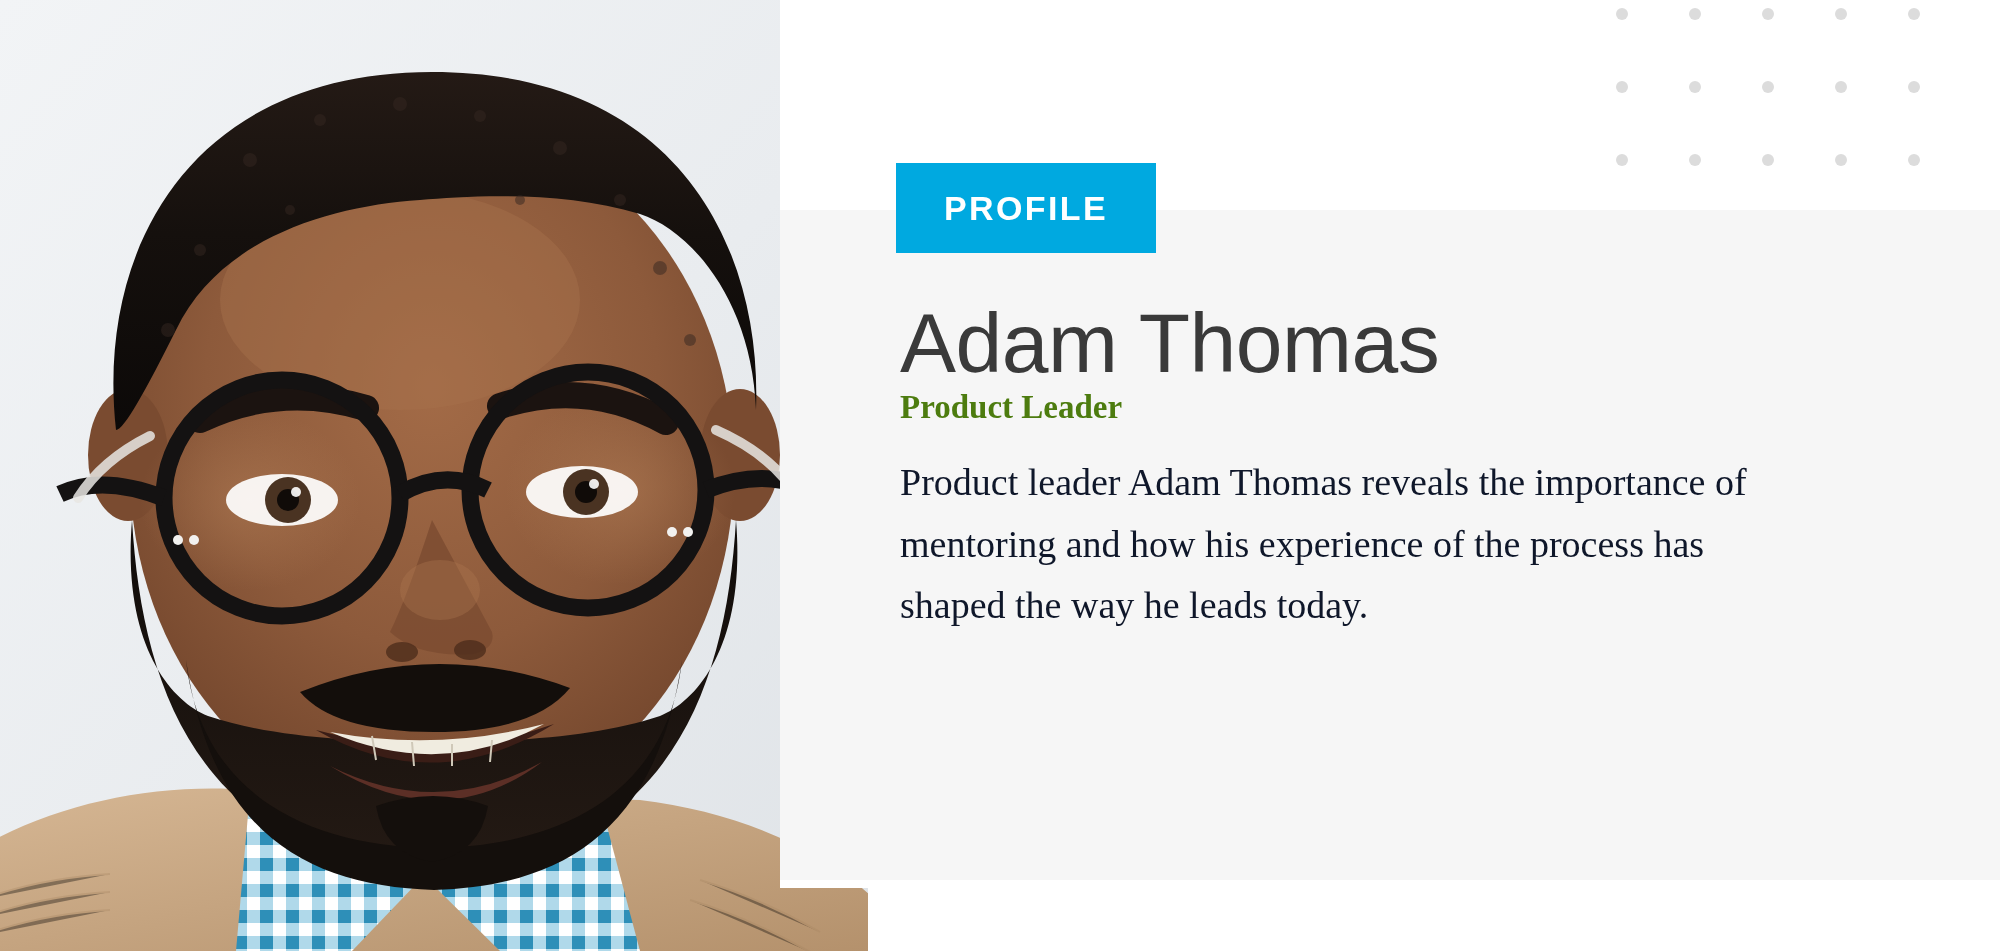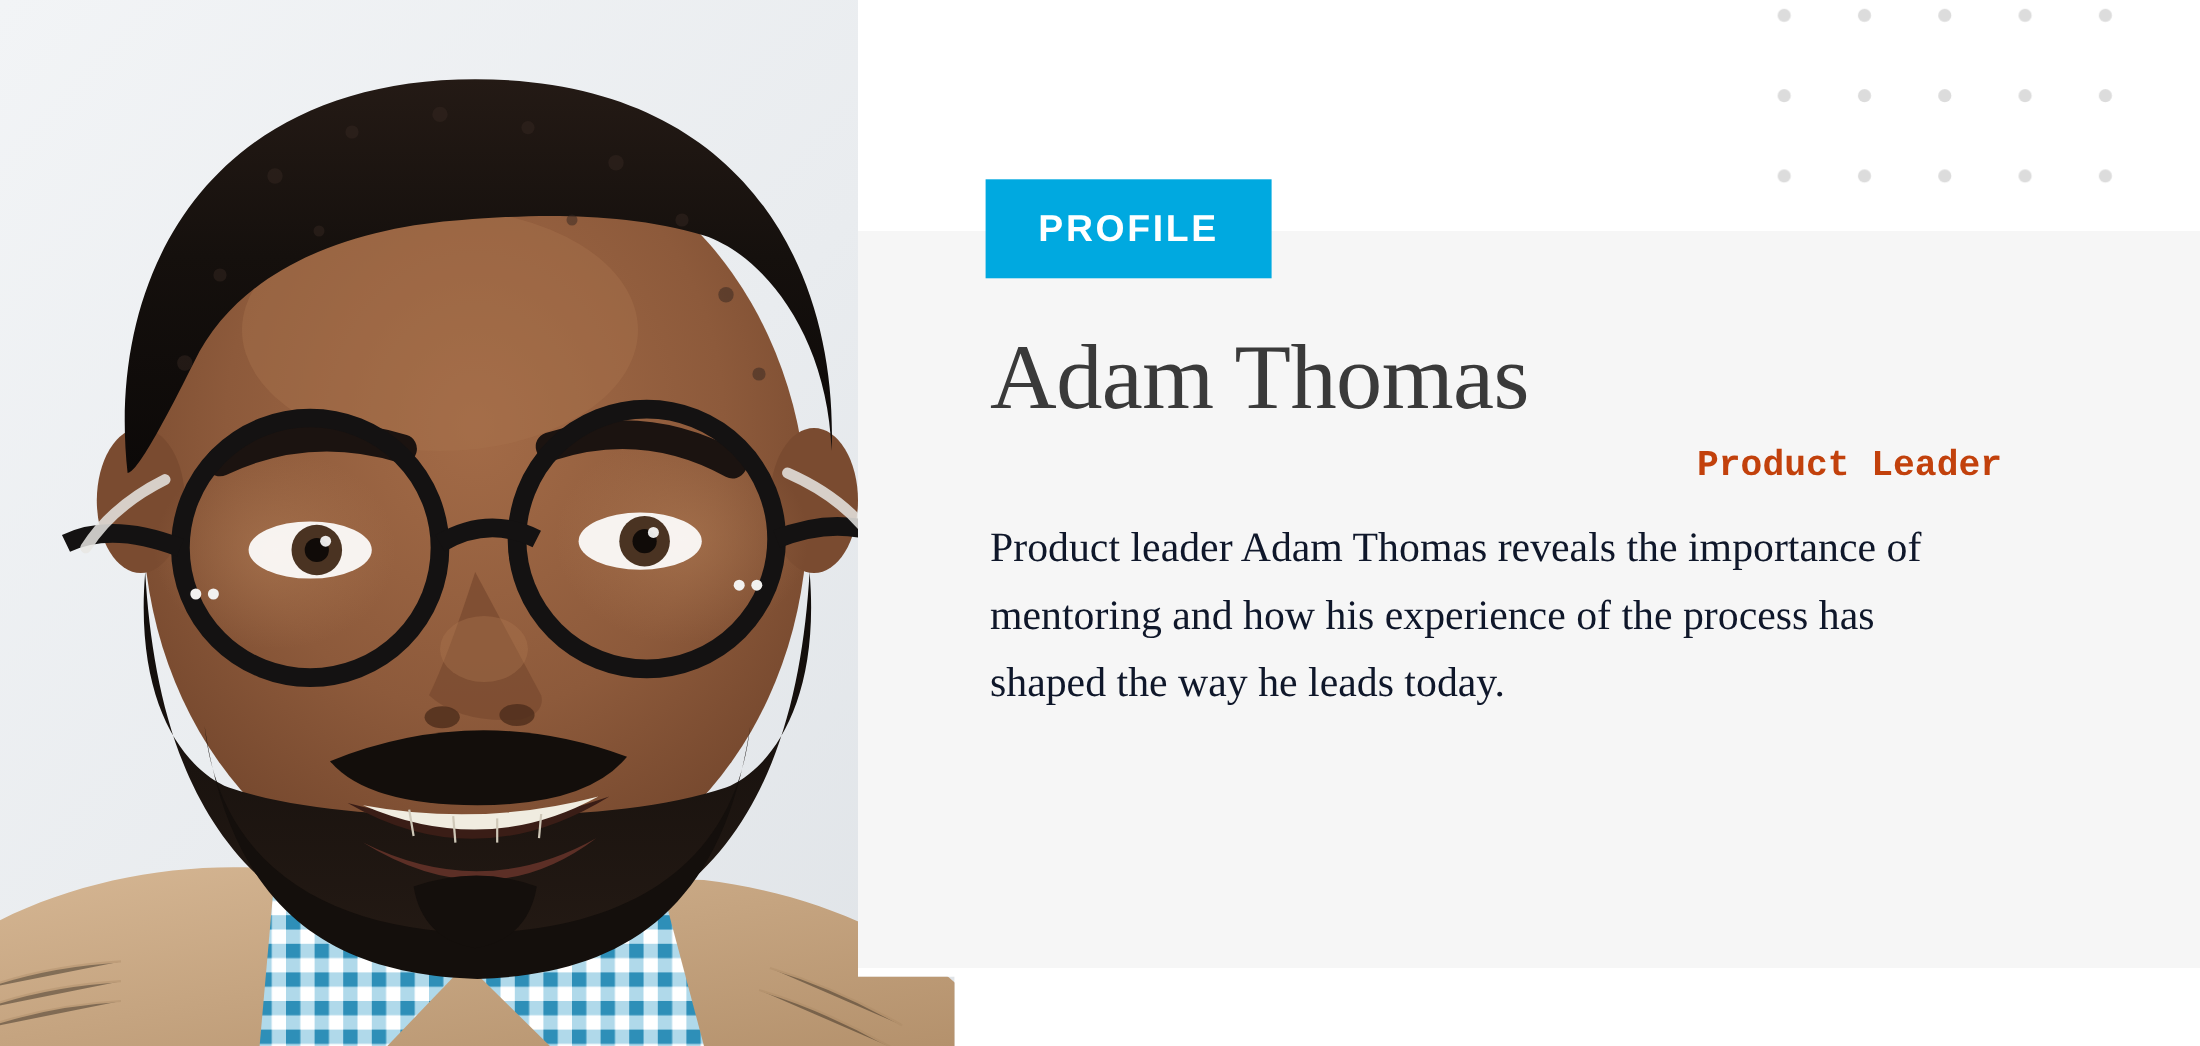--- a/index.html
+++ b/index.html
@@ -64,36 +64,35 @@
   }
 
   
   .content {
     position:absolute;
     left:900px; top:300px;
     width:920px;
     z-index:5;
   }
   .person-name {
-    font-family:Liberation Serif, serif;
+    font-family:Liberation Sans, sans-serif;
     font-weight:300;
     font-size:84px;
     line-height:1.04;
     color:#3a3a3a;
     letter-spacing:-0.5px;
-    margin-bottom:18px;
+    margin-bottom:2px;
     white-space:nowrap;
   }
   .person-role {
-    font-family:Liberation Mono, monospace;
+    font-family:Liberation Serif, serif;
     font-weight:bold;
     font-size:33px;
-    color:#c2410c;
+    color:#4d7c0f;
     margin-bottom:26px;
-    text-align:right;
   }
   .person-bio {
     font-family:"Liberation Serif", serif;
     font-size:38px;
     line-height:1.62;
     color:#0f172a;
     width:880px;
   }
 </style>
 </head>

